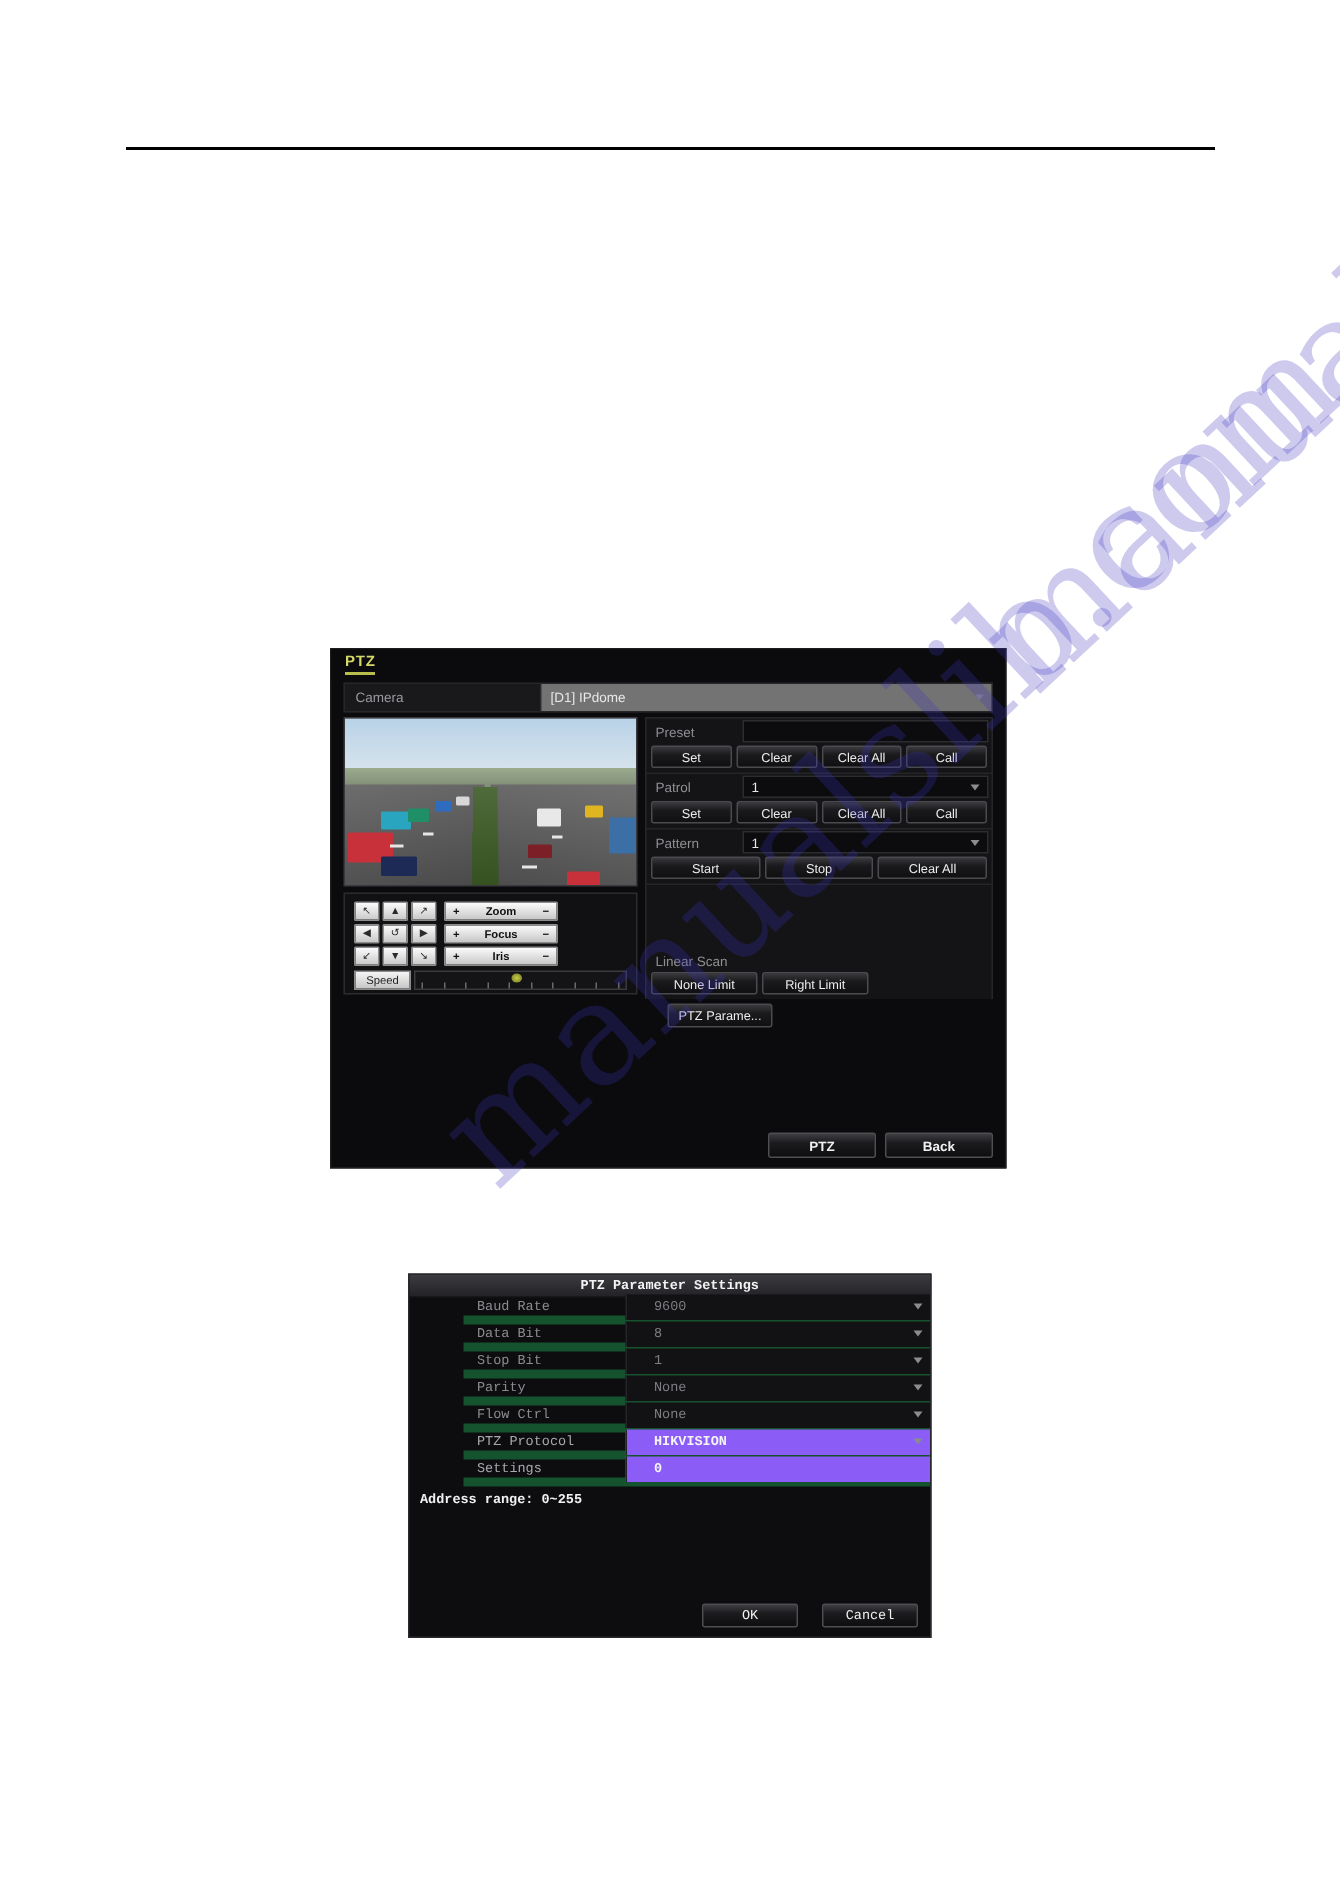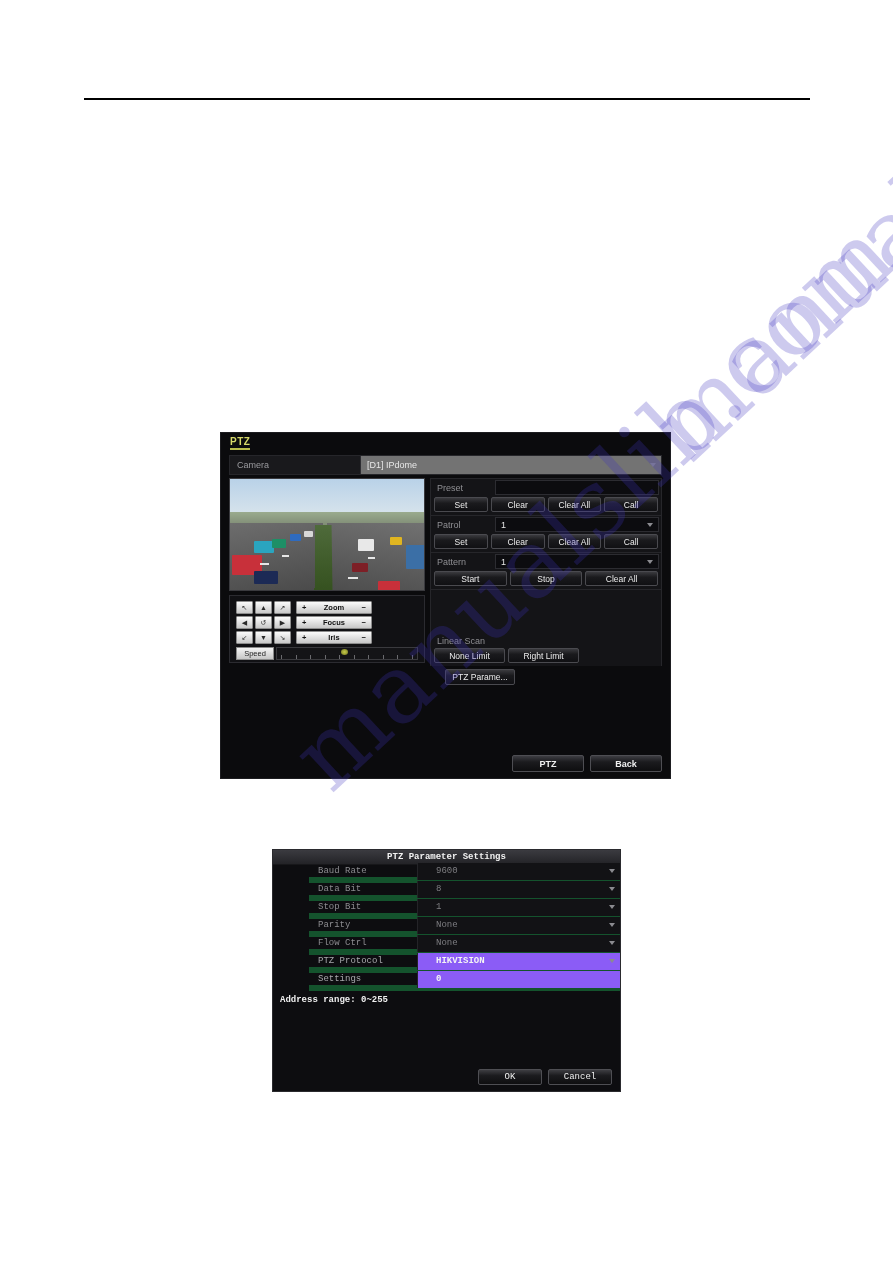--- a/index.html
+++ b/index.html
@@ -267,21 +267,21 @@
     padding-left: 18px;
     color: #7e7e82; font-size: 9px;
   }
   .param-row.active .pval { color: #f4f4f4; font-weight: bold; background:#8b5cf6; }
   .param-note {
     padding: 4px 0 0 7px;
     color: #f0f0f0; font-size: 9px; font-weight: bold;
   }
   .param-footer {
     position: absolute; right: 8px; bottom: 6px;
-    display: flex; gap: 6px;
+    display: flex; gap: 16px;
   }
   .param-footer .foot-btn { width: 64px; height: 16px; font-weight: normal; }
 </style>
 </head>
 <body>
 
 <div class="page">
 
   <div class="hrule"></div>
 

